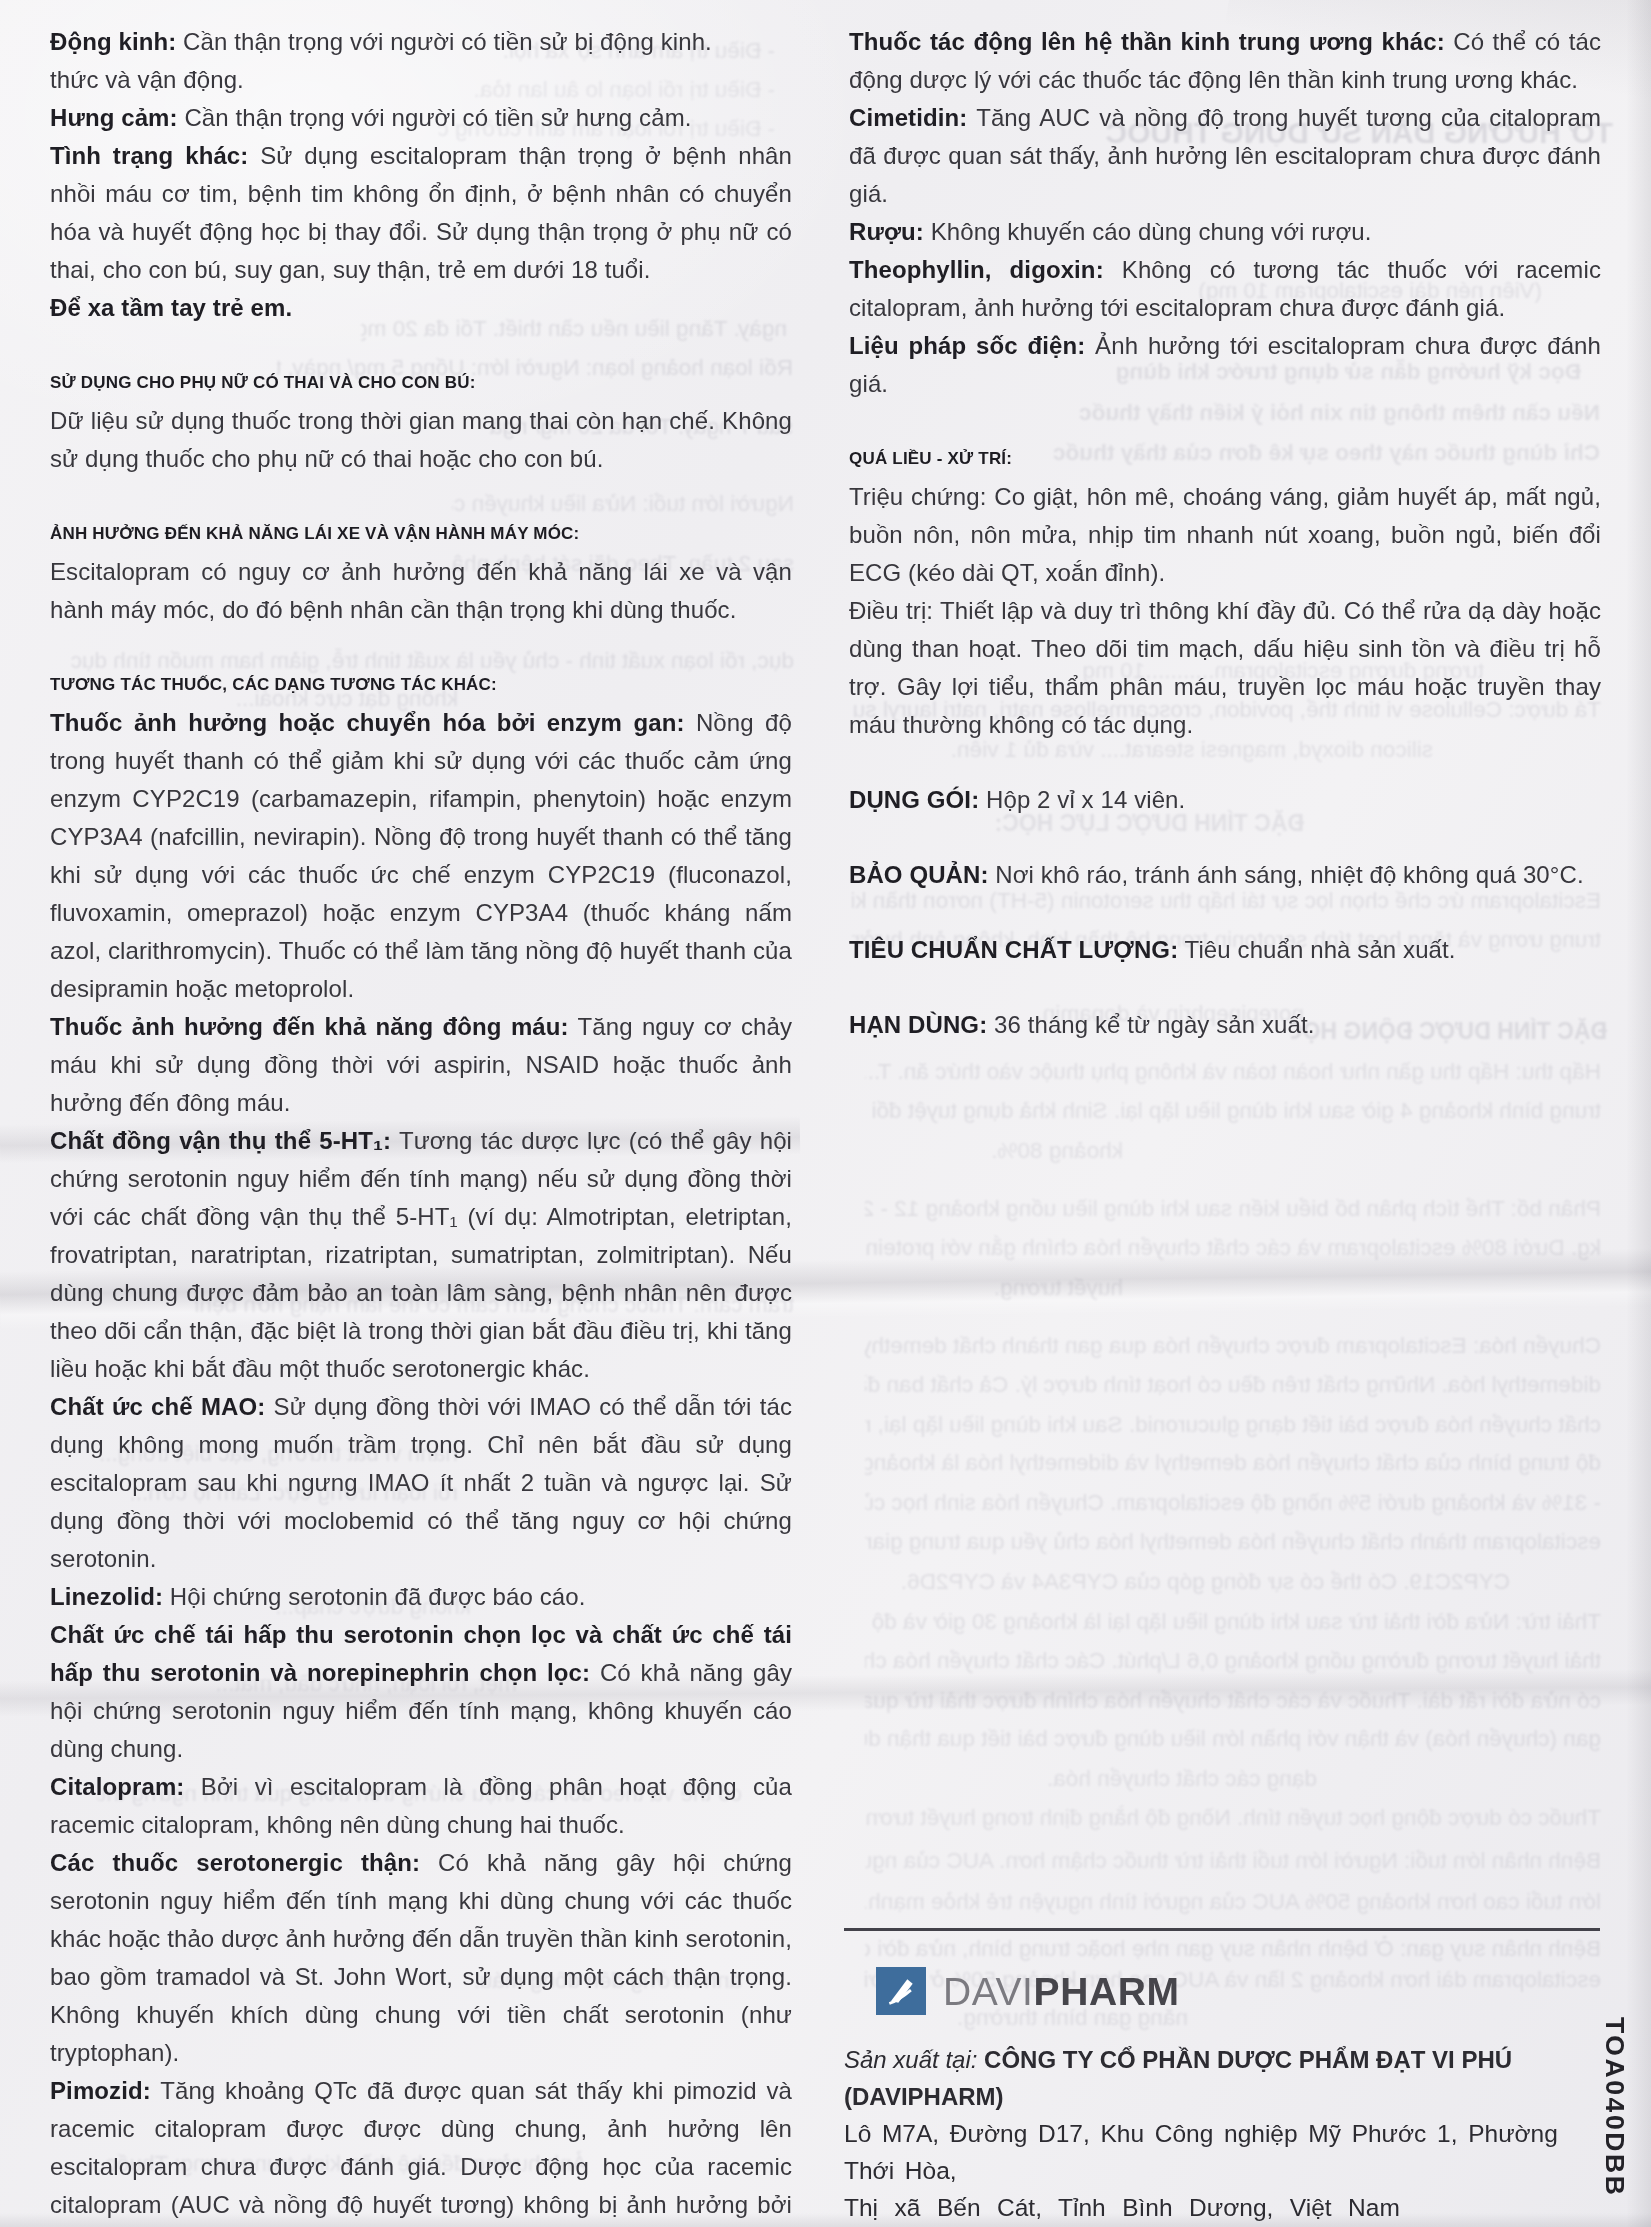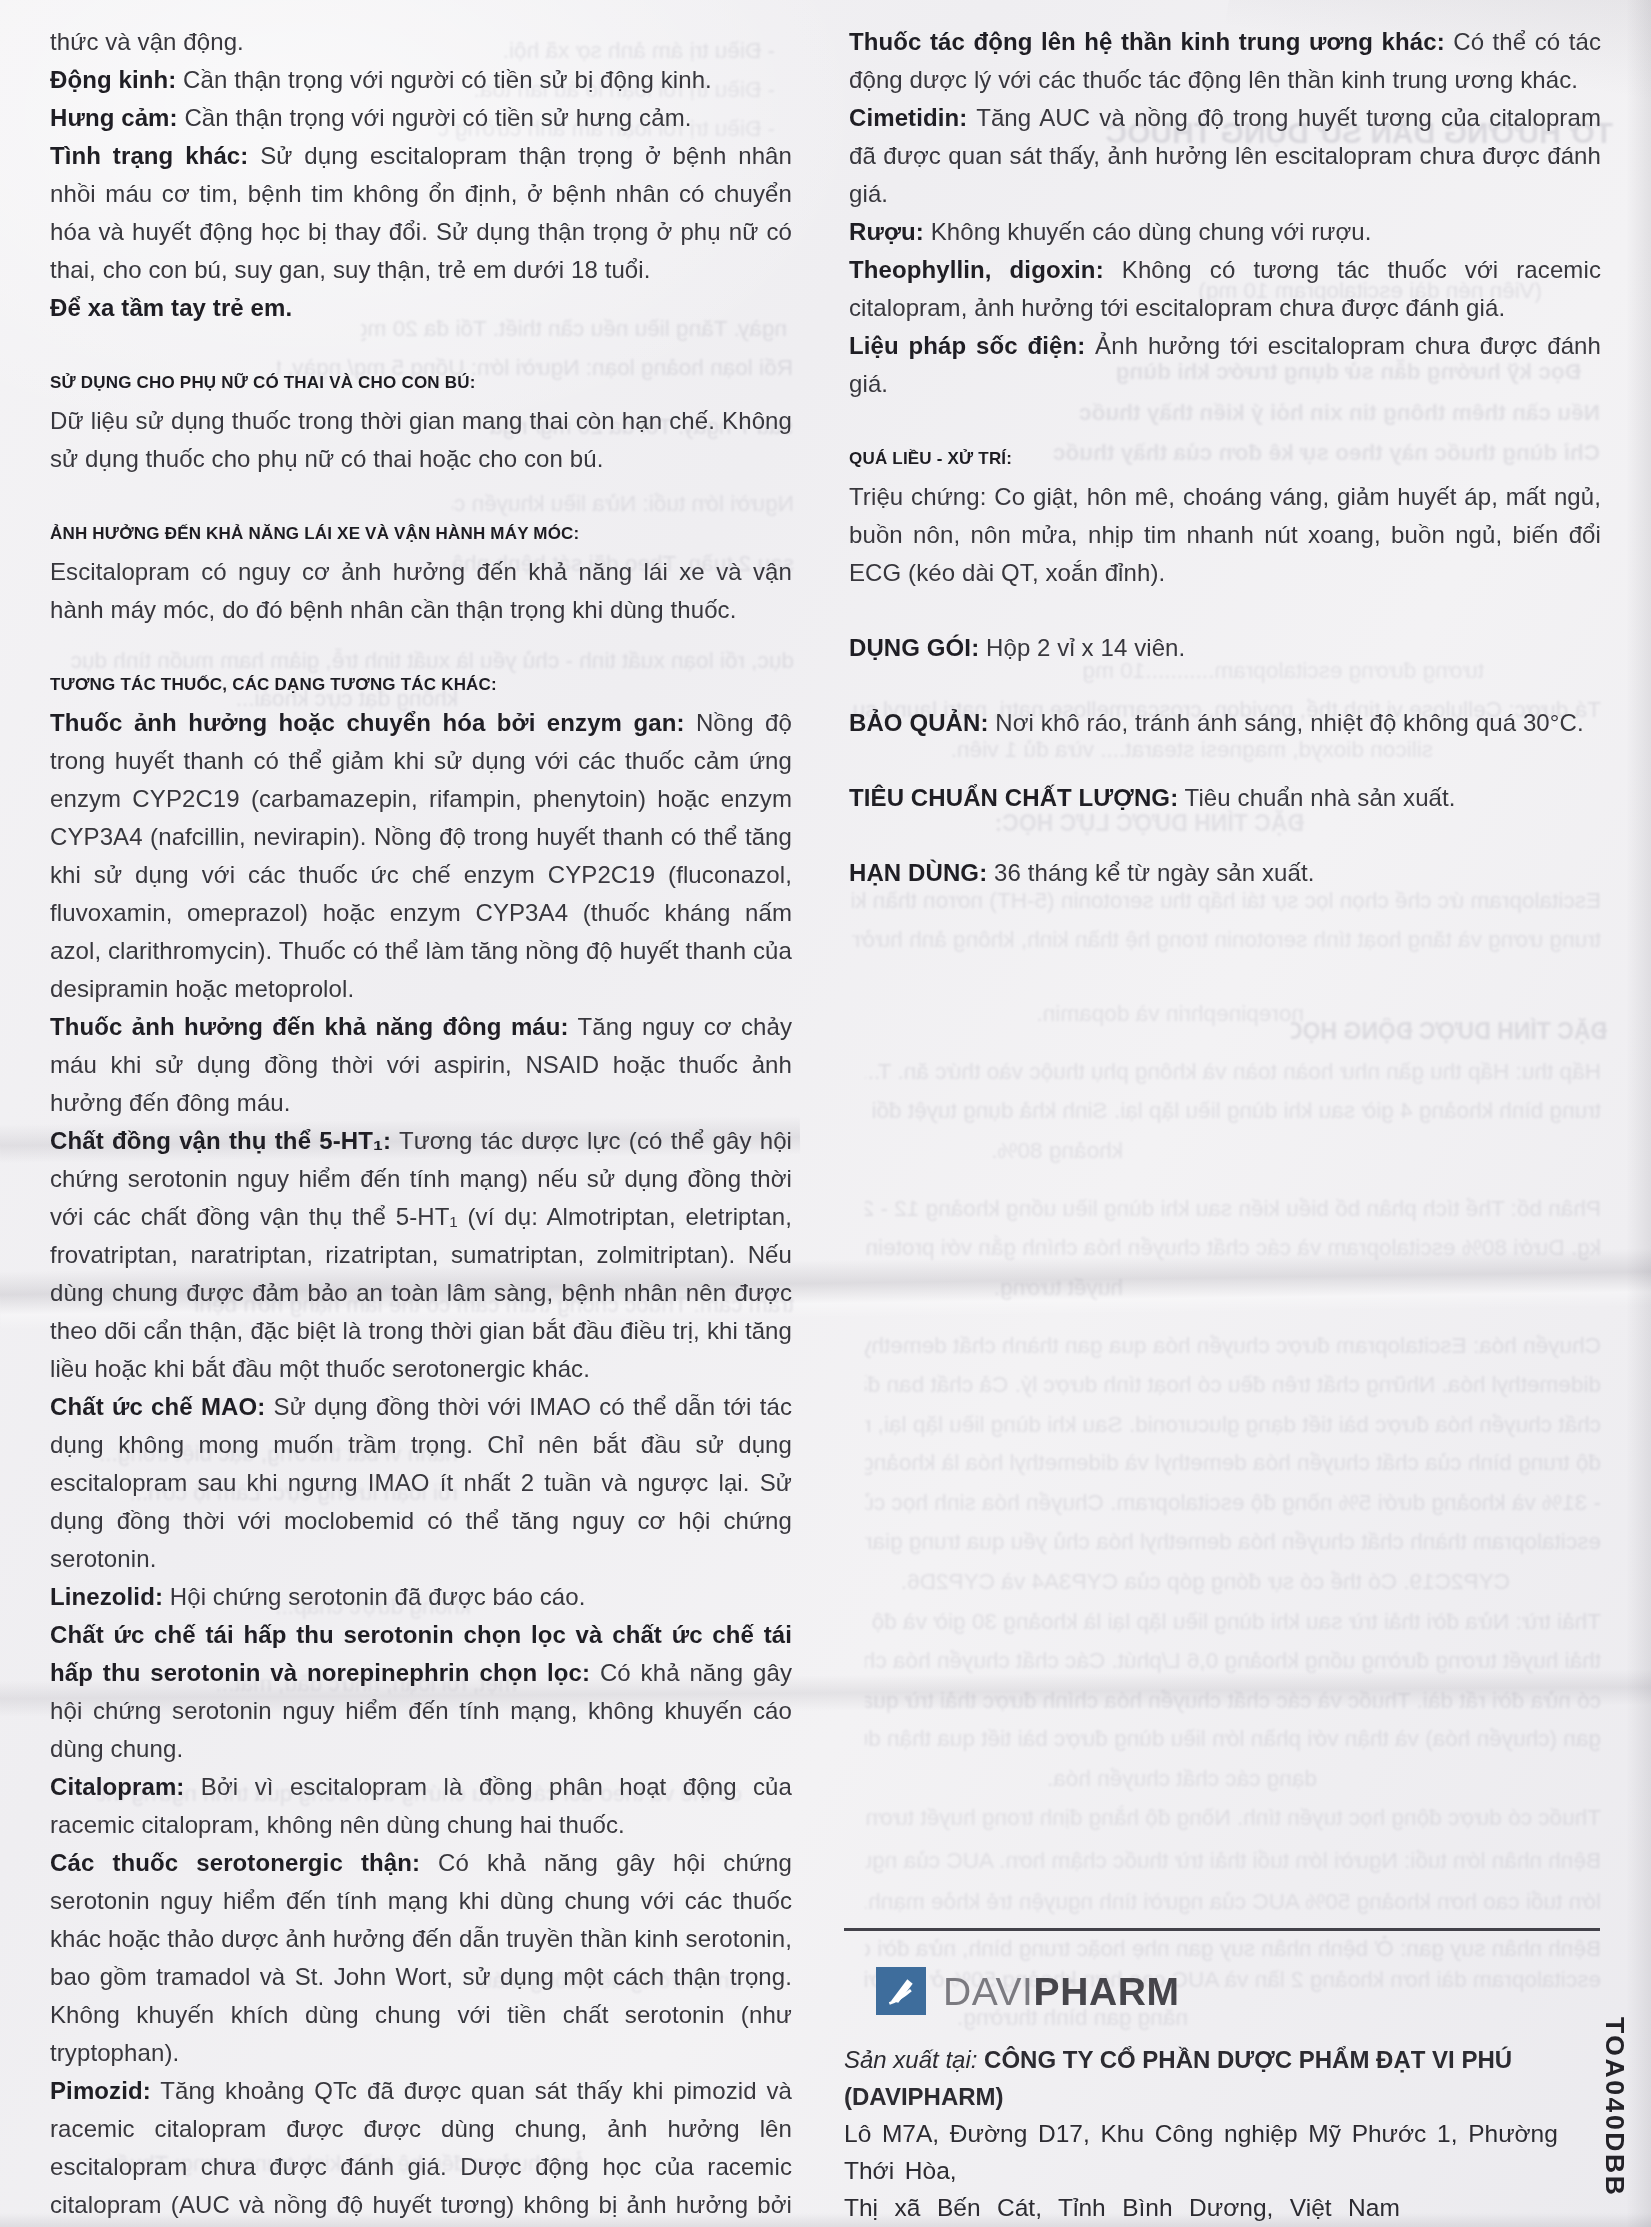--- a/index.html
+++ b/index.html
@@ -123,22 +123,22 @@
       <div class="bleed" style="left: 865px; top: 1765px; width: 452px; opacity: 0.12;">dạng các chất chuyển hóa.</div>
       <div class="bleed" style="left: 865px; top: 1804px; width: 736px; opacity: 0.12;">Thuốc có dược động học tuyến tính. Nồng độ hằng định trong huyết tương</div>
       <div class="bleed" style="left: 865px; top: 1847px; width: 736px; opacity: 0.12;">Bệnh nhân lớn tuổi: Người lớn tuổi thải trừ thuốc chậm hơn. AUC của người</div>
       <div class="bleed" style="left: 865px; top: 1888px; width: 736px; opacity: 0.12;">lớn tuổi cao hơn khoảng 50% AUC của người tình nguyện trẻ khỏe mạnh.</div>
       <div class="bleed" style="left: 865px; top: 1935px; width: 736px; opacity: 0.13;">Bệnh nhân suy gan: Ở bệnh nhân suy gan nhẹ hoặc trung bình, nửa đời của</div>
       <div class="bleed" style="left: 865px; top: 1966px; width: 736px; opacity: 0.12;">escitalopram dài hơn khoảng 2 lần và AUC cao hơn khoảng 50% ở người khỏe</div>
       <div class="bleed" style="left: 865px; top: 2004px; width: 323px; opacity: 0.12;">năng gan bình thường.</div>
     </div>
 
   <div class="col" id="left-col">
+      <p class="para"><b class="lead">Động kinh:</b><span> Cần thận trọng với người có tiền sử bị động kinh.</span></p>
       <p class="para"><span>thức và vận động.</span></p>
-      <p class="para"><b class="lead">Động kinh:</b><span> Cần thận trọng với người có tiền sử bị động kinh.</span></p>
       <p class="para"><b class="lead">Hưng cảm:</b><span> Cần thận trọng với người có tiền sử hưng cảm.</span></p>
       <p class="para"><b class="lead">Tình trạng khác:</b><span> Sử dụng escitalopram thận trọng ở bệnh nhân nhồi máu cơ tim, bệnh tim không ổn định, ở bệnh nhân có chuyển hóa và huyết động học bị thay đổi. Sử dụng thận trọng ở phụ nữ có thai, cho con bú, suy gan, suy thận, trẻ em dưới 18 tuổi.</span></p>
       <p class="para"><b class="lead">Để xa tầm tay trẻ em.</b></p>
       <h3 class="sec">SỬ DỤNG CHO PHỤ NỮ CÓ THAI VÀ CHO CON BÚ:</h3>
       <p class="para"><span>Dữ liệu sử dụng thuốc trong thời gian mang thai còn hạn chế. Không sử dụng thuốc cho phụ nữ có thai hoặc cho con bú.</span></p>
       <h3 class="sec">ẢNH HƯỞNG ĐẾN KHẢ NĂNG LÁI XE VÀ VẬN HÀNH MÁY MÓC:</h3>
       <p class="para"><span>Escitalopram có nguy cơ ảnh hưởng đến khả năng lái xe và vận hành máy móc, do đó bệnh nhân cần thận trọng khi dùng thuốc.</span></p>
       <h3 class="sec">TƯƠNG TÁC THUỐC, CÁC DẠNG TƯƠNG TÁC KHÁC:</h3>
       <p class="para"><b class="lead">Thuốc ảnh hưởng hoặc chuyển hóa bởi enzym gan:</b><span> Nồng độ trong huyết thanh có thể giảm khi sử dụng với các thuốc cảm ứng enzym CYP2C19 (carbamazepin, rifampin, phenytoin) hoặc enzym CYP3A4 (nafcillin, nevirapin). Nồng độ trong huyết thanh có thể tăng khi sử dụng với các thuốc ức chế enzym CYP2C19 (fluconazol, fluvoxamin, omeprazol) hoặc enzym CYP3A4 (thuốc kháng nấm azol, clarithromycin). Thuốc có thể làm tăng nồng độ huyết thanh của desipramin hoặc metoprolol.</span></p>
       <p class="para"><b class="lead">Thuốc ảnh hưởng đến khả năng đông máu:</b><span> Tăng nguy cơ chảy máu khi sử dụng đồng thời với aspirin, NSAID hoặc thuốc ảnh hưởng đến đông máu.</span></p>
@@ -151,20 +151,21 @@
       <p class="para"><b class="lead">Pimozid:</b><span> Tăng khoảng QTc đã được quan sát thấy khi pimozid và racemic citalopram được được dùng chung, ảnh hưởng lên escitalopram chưa được đánh giá. Dược động học của racemic citalopram (AUC và nồng độ huyết tương) không bị ảnh hưởng bởi pimozid. Chống chỉ định dùng chung pimozid với escitalopram.</span></p>
     </div>
   <div class="col" id="right-col">
       <p class="para"><b class="lead">Thuốc tác động lên hệ thần kinh trung ương khác:</b><span> Có thể có tác động dược lý với các thuốc tác động lên thần kinh trung ương khác.</span></p>
       <p class="para"><b class="lead">Cimetidin:</b><span> Tăng AUC và nồng độ trong huyết tương của citalopram đã được quan sát thấy, ảnh hưởng lên escitalopram chưa được đánh giá.</span></p>
       <p class="para"><b class="lead">Rượu:</b><span> Không khuyến cáo dùng chung với rượu.</span></p>
       <p class="para"><b class="lead">Theophyllin, digoxin:</b><span> Không có tương tác thuốc với racemic citalopram, ảnh hưởng tới escitalopram chưa được đánh giá.</span></p>
       <p class="para"><b class="lead">Liệu pháp sốc điện:</b><span> Ảnh hưởng tới escitalopram chưa được đánh giá.</span></p>
       <h3 class="sec">QUÁ LIỀU - XỬ TRÍ:</h3>
       <p class="para"><span>Triệu chứng: Co giật, hôn mê, choáng váng, giảm huyết áp, mất ngủ, buồn nôn, nôn mửa, nhịp tim nhanh nút xoang, buồn ngủ, biến đổi ECG (kéo dài QT, xoắn đỉnh).</span></p>
+      <p class="para"><span>Điều trị: Thiết lập và duy trì thông khí đầy đủ. Có thể rửa dạ dày hoặc dùng than hoạt. Theo dõi tim mạch, dấu hiệu sinh tồn và điều trị hỗ trợ. Gây lợi tiểu, thẩm phân máu, truyền lọc máu hoặc truyền thay máu thường không có tác dụng.</span></p>
       <p class="para gap"><b class="lead">DỤNG GÓI:</b><span> Hộp 2 vỉ x 14 viên.</span></p>
       <p class="para gap"><b class="lead">BẢO QUẢN:</b><span> Nơi khô ráo, tránh ánh sáng, nhiệt độ không quá 30°C.</span></p>
       <p class="para gap"><b class="lead">TIÊU CHUẨN CHẤT LƯỢNG:</b><span> Tiêu chuẩn nhà sản xuất.</span></p>
       <p class="para gap"><b class="lead">HẠN DÙNG:</b><span> 36 tháng kể từ ngày sản xuất.</span></p>
     </div>
 
   <div class="footer">
     <div class="rule"></div>
     <div class="logo-row">
       <span class="logo-mark">

